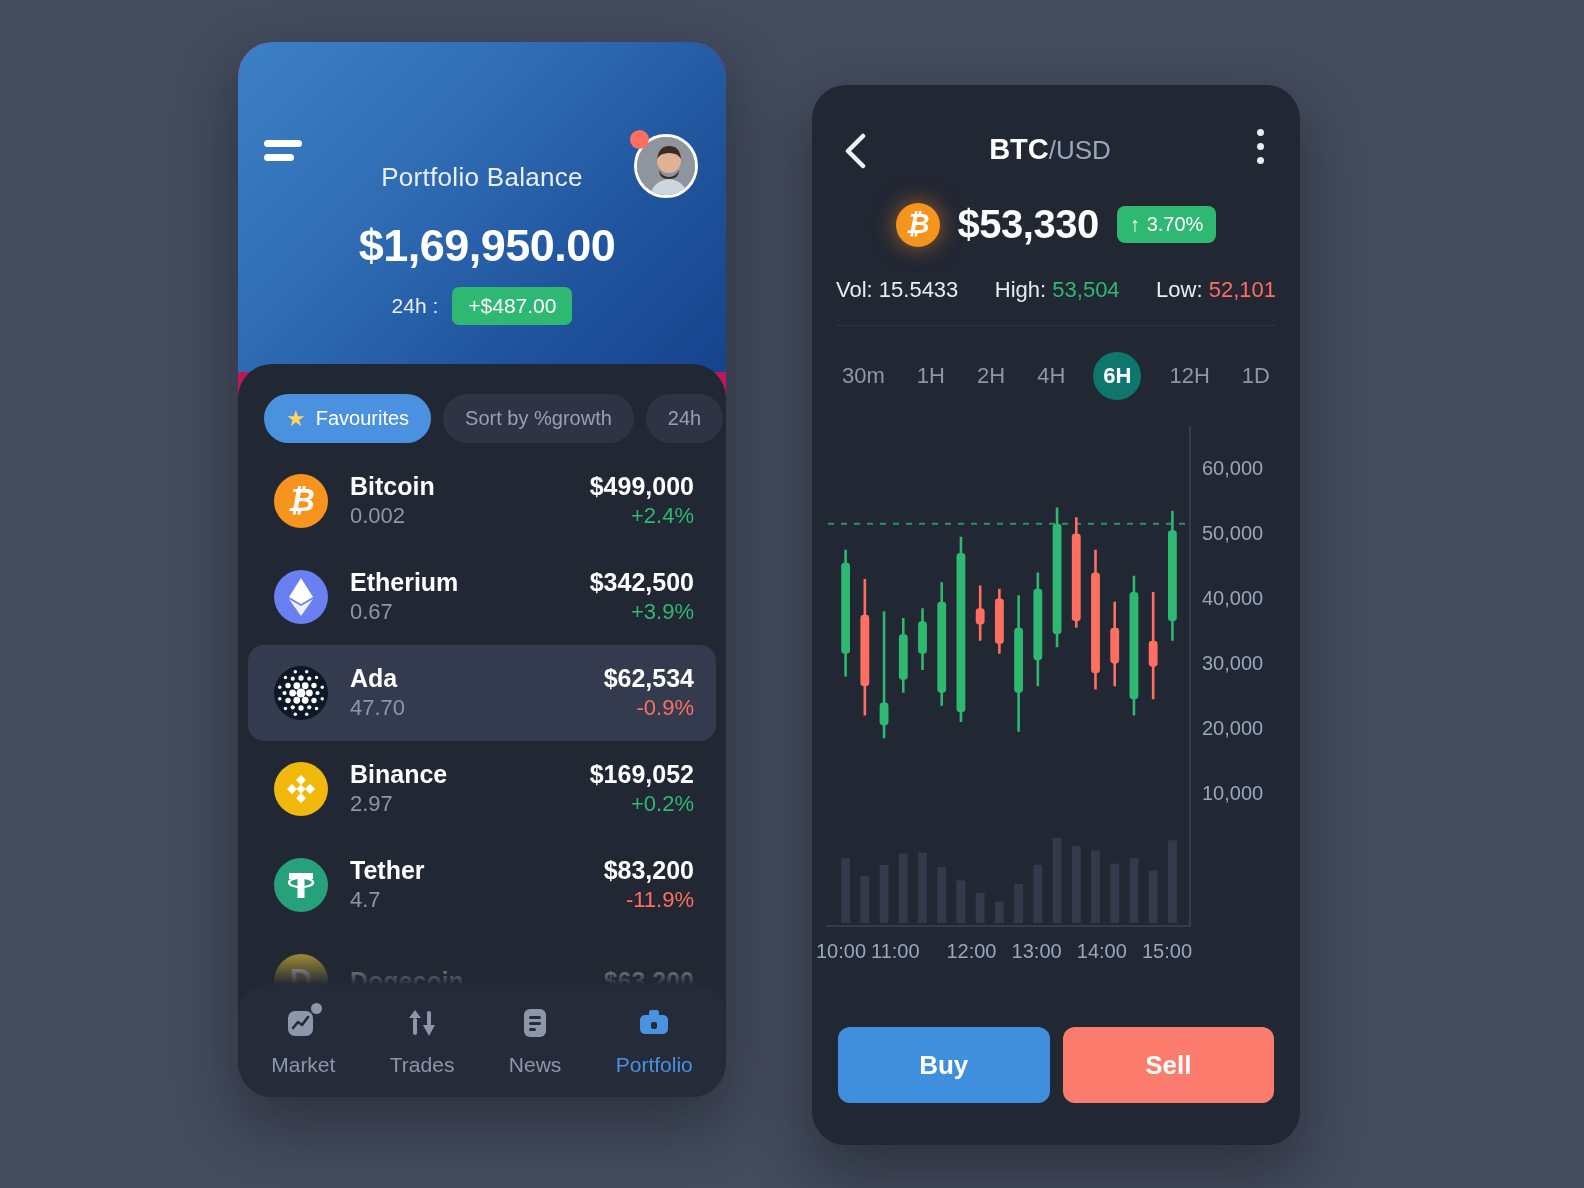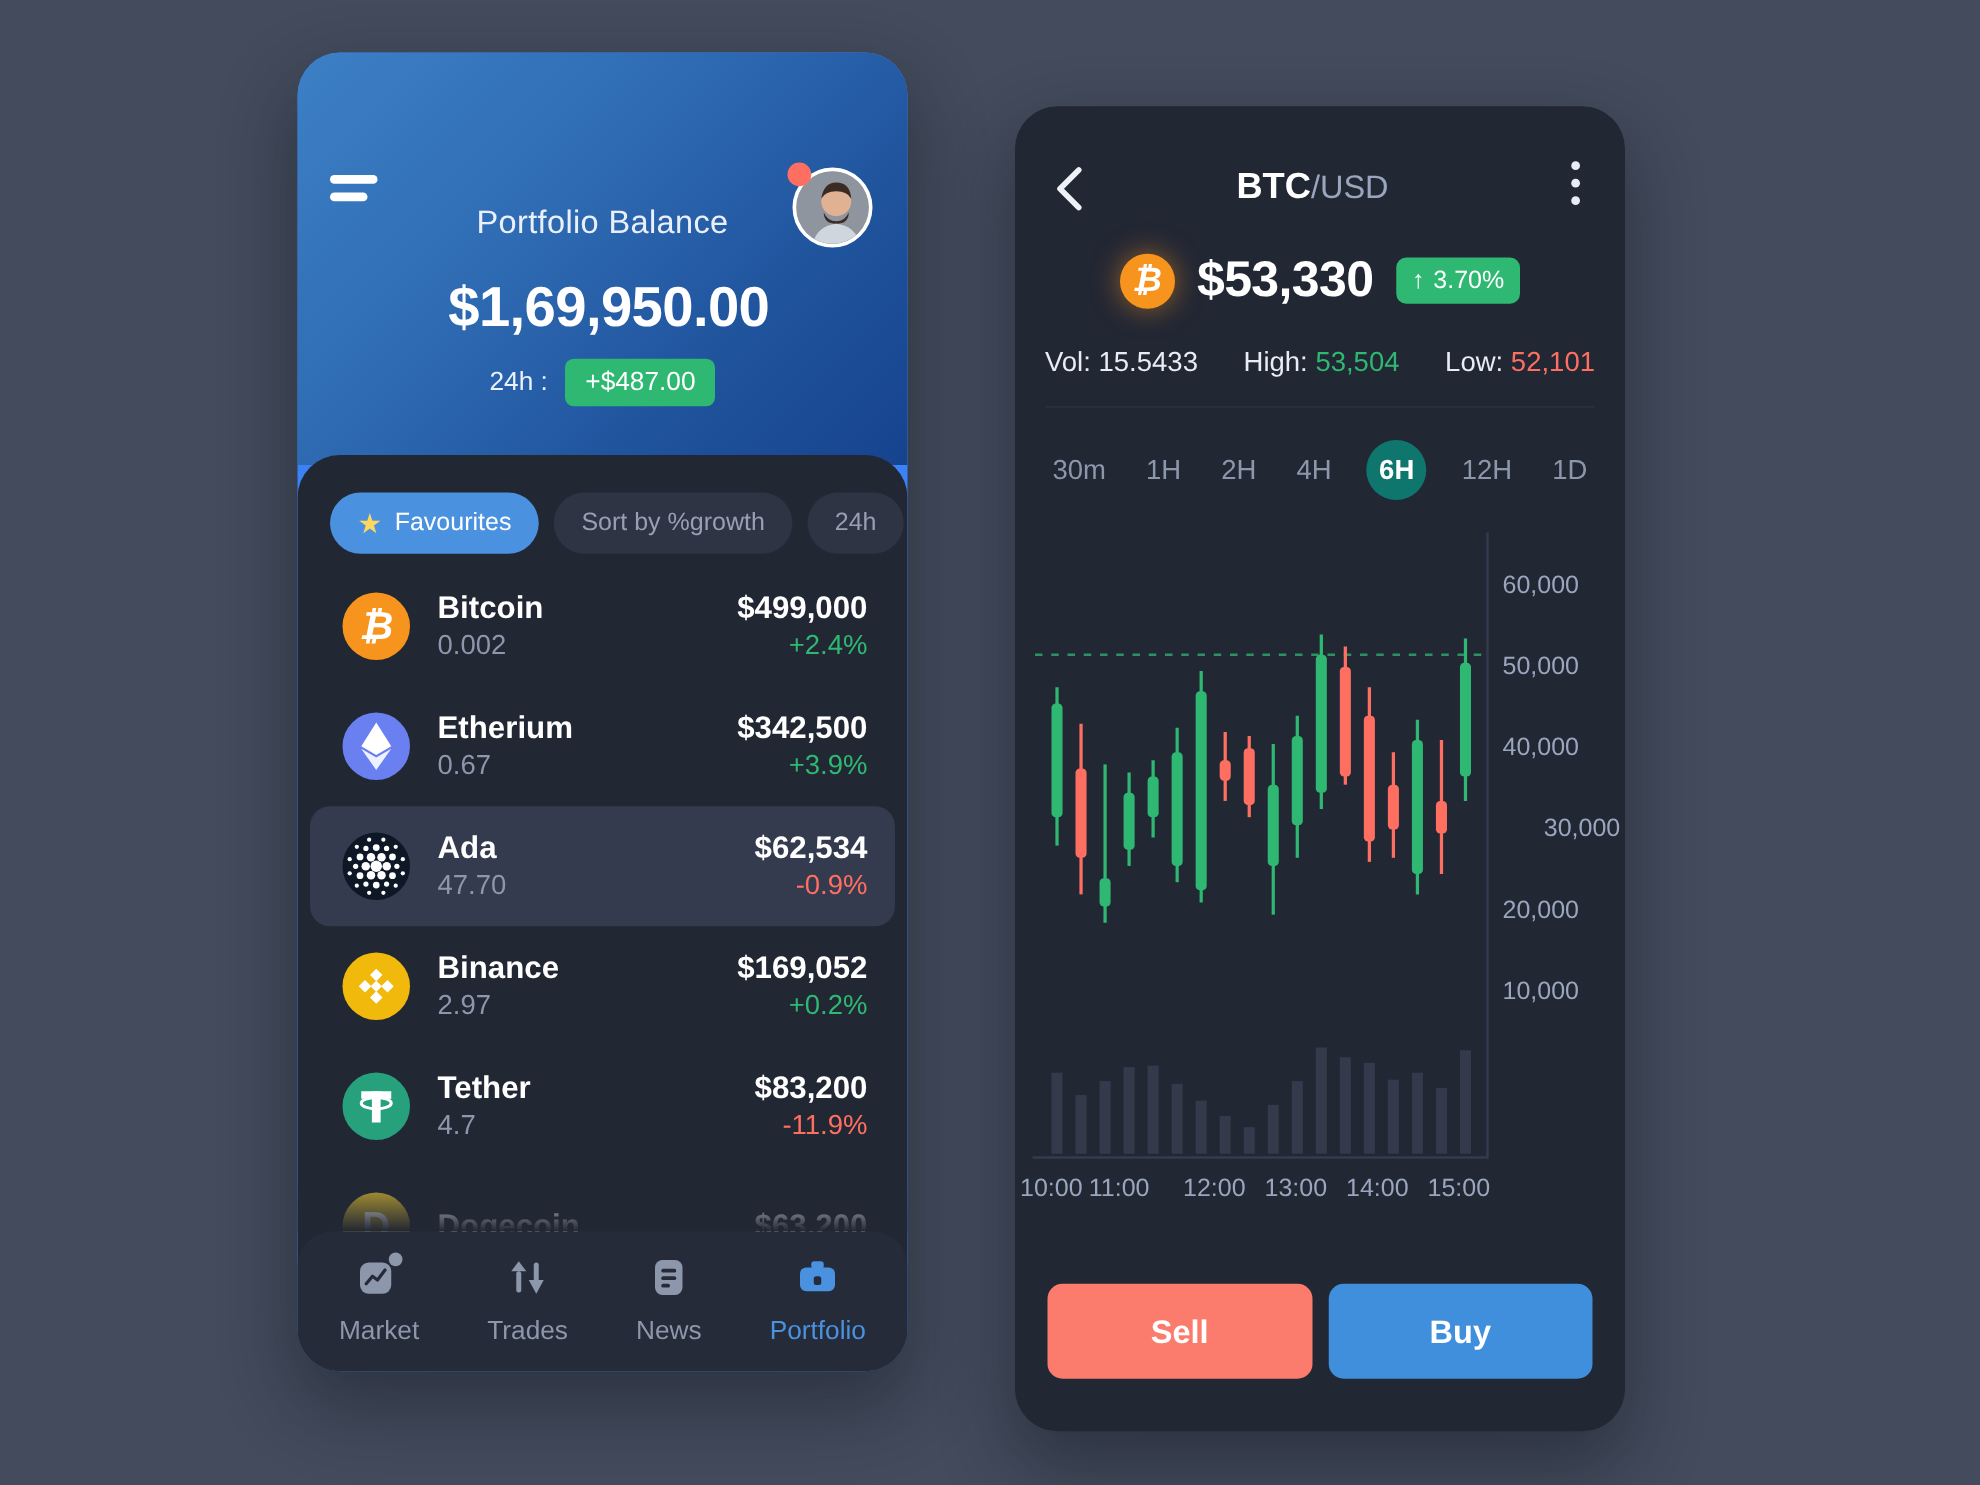--- a/index.html
+++ b/index.html
@@ -9,21 +9,21 @@
     font-family:"Liberation Sans", sans-serif;
     overflow:hidden;
   }
   .stage { position:relative; width:1584px; height:1188px; }
 
   
   .phone-left {
     position:absolute; left:238px; top:42px;
     width:488px; height:1055px;
     border-radius:34px; overflow:hidden;
-    background:#3b82f6;
+    background:#be185d;
     box-shadow:0 26px 60px rgba(16,20,28,.45);
   }
   .hero {
     position:relative; height:330px;
     background:linear-gradient(135deg,#3d80c6 0%,#2f6cb4 38%,#1f539c 72%,#17438d 100%);
     border-radius:34px 34px 0 0;
   }
   .hamburger {
     position:absolute; left:26px; top:98px; width:38px;
   }
@@ -503,29 +503,29 @@
           <line x1="321.9444444444444" x2="321.9444444444444" y1="149.74999999999997" y2="289.5" stroke="#2eb872" stroke-width="2.6"></line>
           <rect x="317.5233333333333" y="166" width="8.842222222222222" height="107.25" rx="3.4008547008547008" fill="#2eb872"></rect>
           <line x1="341.16666666666663" x2="341.16666666666663" y1="166" y2="273.25" stroke="#ff6f61" stroke-width="2.6"></line>
           <rect x="336.74555555555554" y="214.75" width="8.842222222222222" height="26" rx="3.4008547008547008" fill="#ff6f61"></rect>
           <line x1="360.38888888888886" x2="360.38888888888886" y1="84.75" y2="214.75" stroke="#2eb872" stroke-width="2.6"></line>
           <rect x="355.96777777777777" y="104.25" width="8.842222222222222" height="91" rx="3.4008547008547008" fill="#2eb872"></rect>
         </svg>
         <span class="y-lab" style="left: 390px; top: 30.5px;">60,000</span>
         <span class="y-lab" style="left: 390px; top: 95.5px;">50,000</span>
         <span class="y-lab" style="left: 390px; top: 160.5px;">40,000</span>
-        <span class="y-lab" style="left: 390px; top: 225.5px; margin-left: 33px;">30,000</span>
+        <span class="y-lab" style="left: 390px; top: 225.5px;">30,000</span>
         <span class="y-lab" style="left: 390px; top: 290.5px;">20,000</span>
         <span class="y-lab" style="left: 390px; top: 355.5px;">10,000</span>
         <span class="x-lab" style="left: 4px; top: 514px;">10:00</span>
         <span class="x-lab" style="left: 59px; top: 514px;">11:00</span>
         <span class="x-lab" style="left: 134.4px; top: 514px;">12:00</span>
         <span class="x-lab" style="left: 199.6px; top: 514px;">13:00</span>
         <span class="x-lab" style="left: 264.8px; top: 514px;">14:00</span>
         <span class="x-lab" style="left: 330px; top: 514px;">15:00</span>
       </div>
 
     <div class="actions">
+      <button class="btn btn-buy">Buy</button>
       <button class="btn btn-sell">Sell</button>
-      <button class="btn btn-buy">Buy</button>
     </div>
   </div>
 </div>
 
 </body></html>

